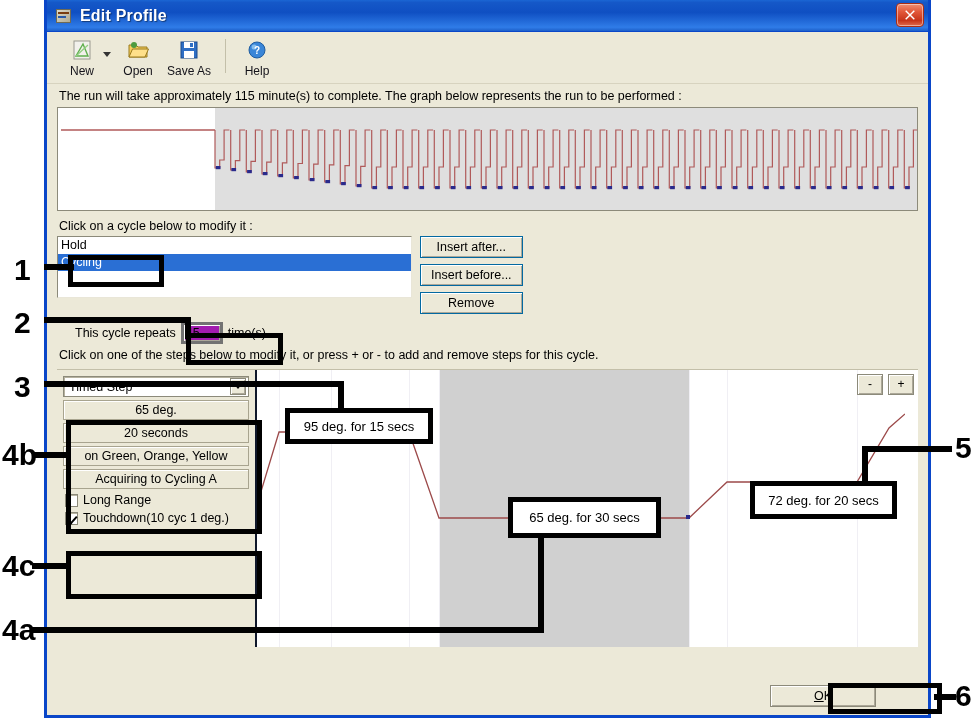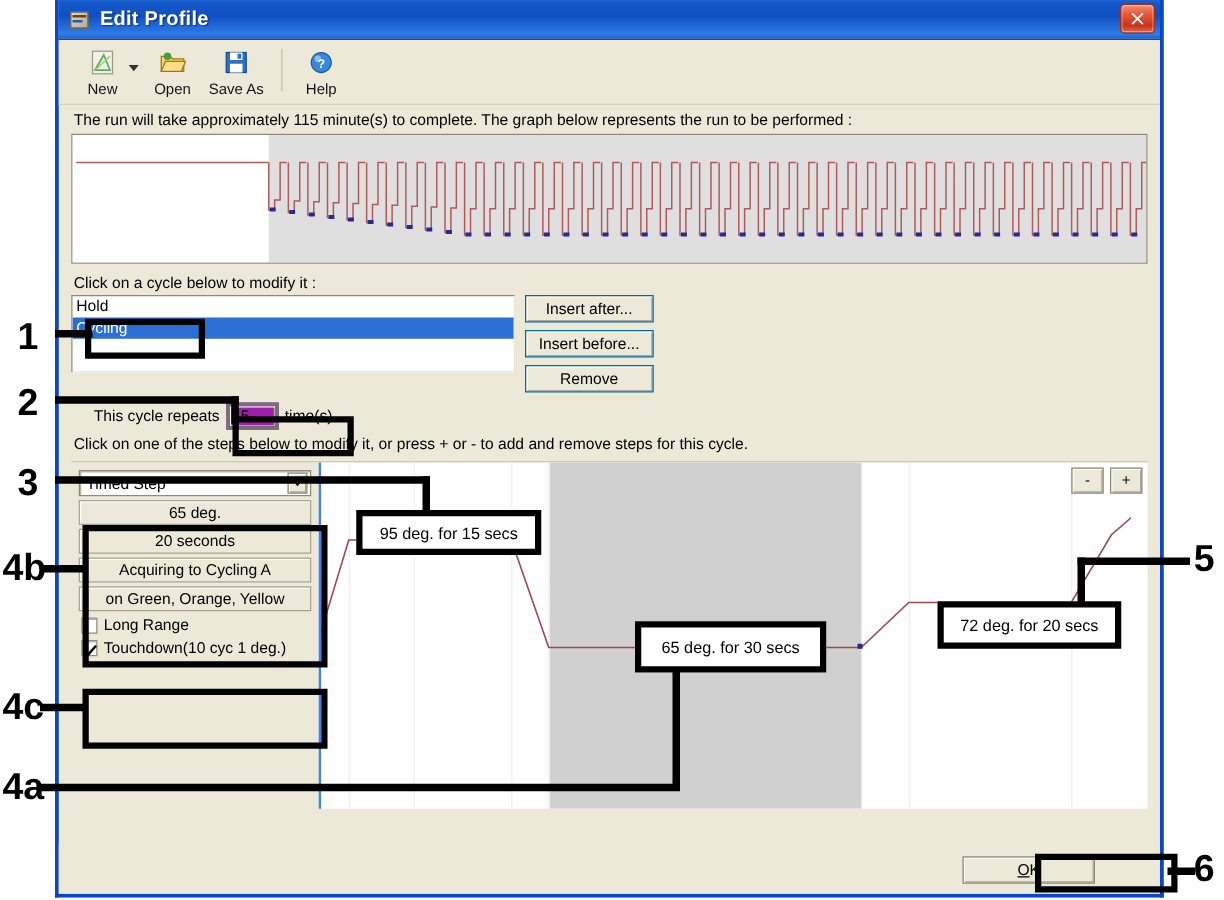--- a/index.html
+++ b/index.html
@@ -118,21 +118,21 @@
   }
 
   
   .step-area {
     display:flex; margin-top: 4px;
     height: 278px;
     border-top: 1px solid #c3bfa9;
   }
   .step-left {
     width: 200px; flex: 0 0 200px;
-    border-right: 2px solid #3b82f6;
+    border-right: 2px solid #0f172a;
     background:#ece9d8; padding: 6px 6px 0 6px;
     position: relative;
   }
   .combo {
     display:flex; align-items:center; justify-content:space-between;
     background:#fff; border:1px solid #8c8a7a;
     box-shadow: inset 1px 1px 0 #b6b2a0;
     font-size:12.5px; padding: 2px 2px 2px 5px; height: 21px;
   }
   .combo .arrowbox {
@@ -358,22 +358,22 @@
 
         <div class="step-left">
           <div class="combo">
             <span>Timed Step</span>
             <span class="arrowbox">
                 <span class="caret"></span>
               </span>
           </div>
           <div class="step-field">65 deg.</div>
           <div class="step-field">20 seconds</div>
+          <div class="step-field">on Green, Orange, Yellow</div>
           <div class="step-field">Acquiring to Cycling A</div>
-          <div class="step-field">on Green, Orange, Yellow</div>
 
           <div class="check-row">
             <span class="chk"></span>
             <span>Long Range</span>
           </div>
           <div class="check-row">
             <span class="chk checked"></span>
             <span>Touchdown(10 cyc 1 deg.)</span>
           </div>
         </div>

